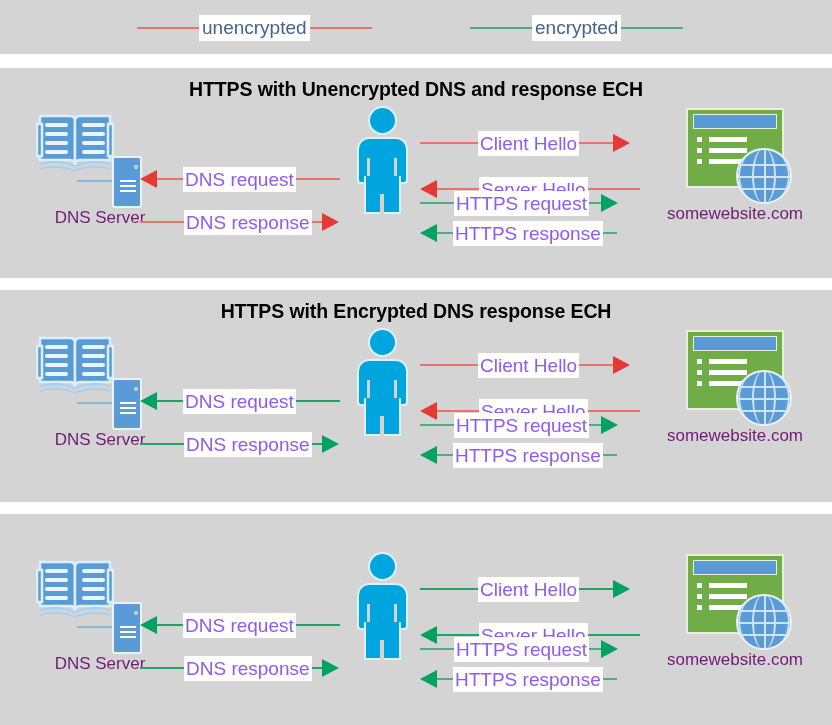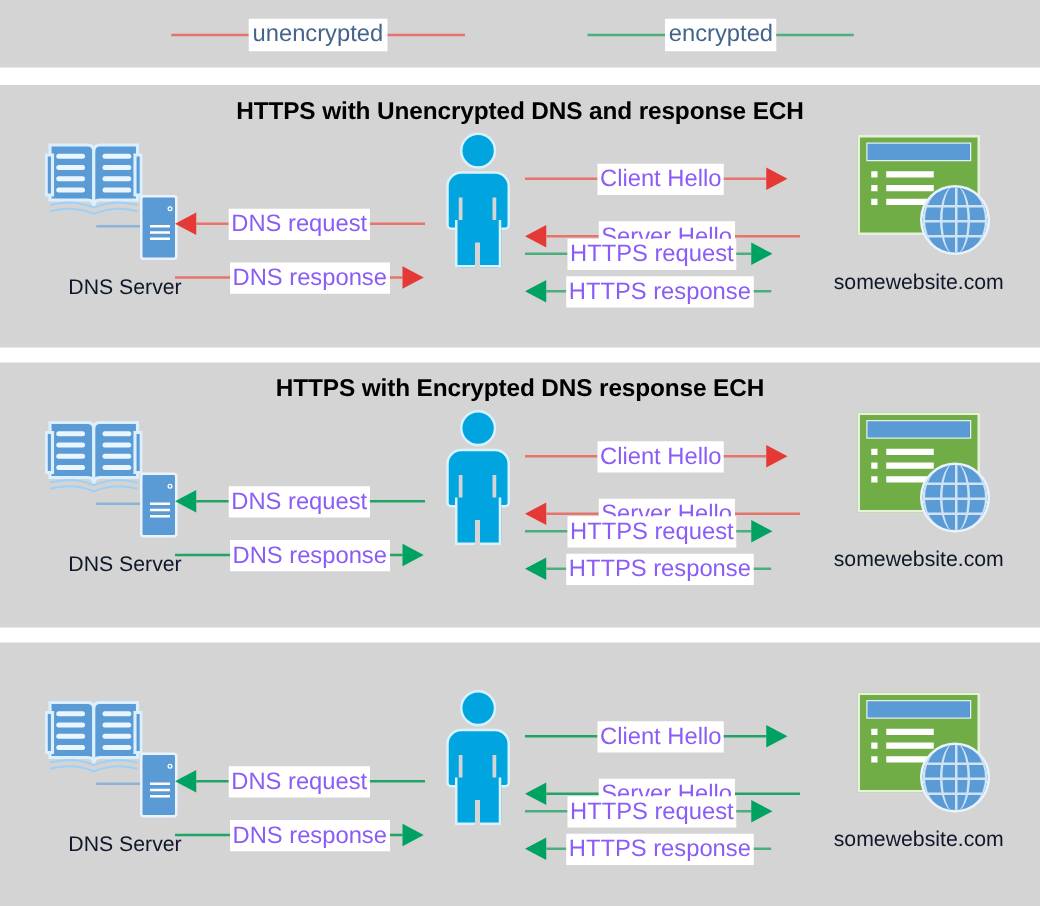--- a/index.html
+++ b/index.html
@@ -88,25 +88,25 @@
   }
   .book {
     position: absolute;
     left: 8px;
     top: 0px;
     width: 78px;
     height: 66px;
   }
   .actor-caption {
     position: absolute;
-    top: 110px;
+    top: 98px;
     left: -8px;
     width: 160px;
     text-align: center;
-    color: #0f172a;
+    color: #701a75;
     font-size: 17px;
     white-space: nowrap;
   }
   .server-tower {
     position: absolute;
     left: 84px;
     top: 46px;
     width: 30px;
     height: 52px;
     background: #5b9bd5;

